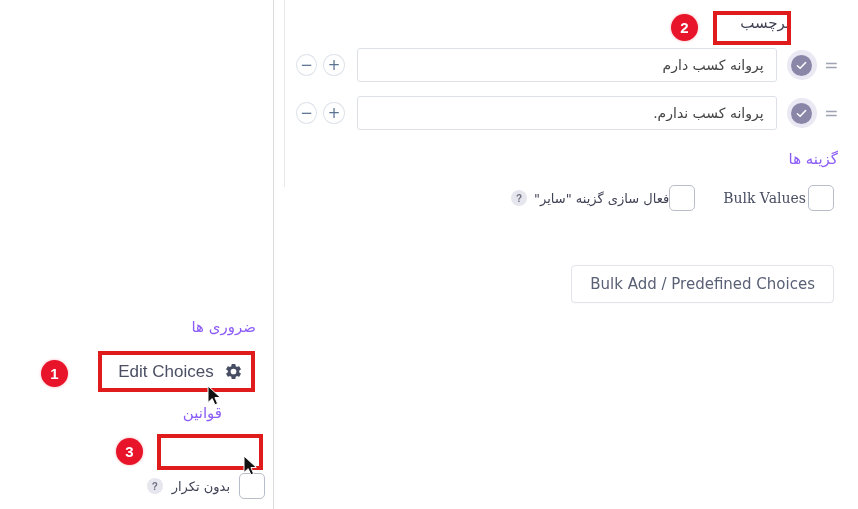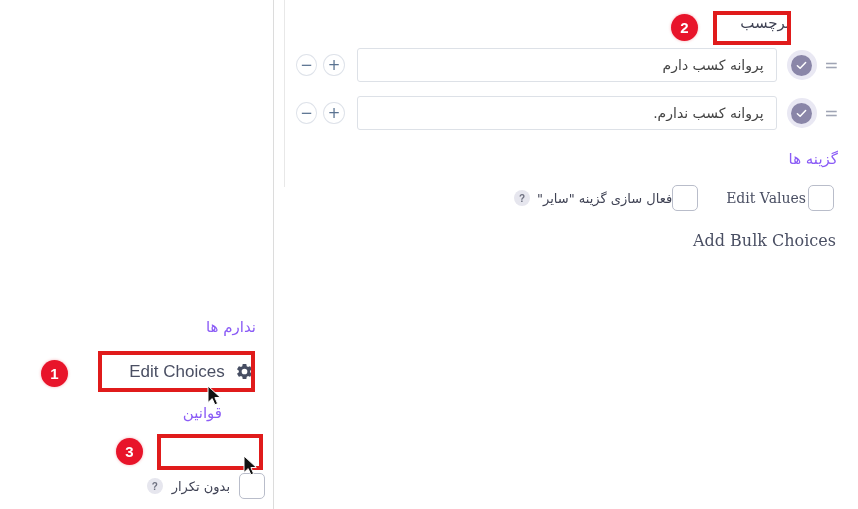--- a/index.html
+++ b/index.html
@@ -257,21 +257,21 @@
     color: #5a6076;
     font-size: 15px;
     font-family: "DejaVu Sans", sans-serif;
     cursor: pointer;
     box-shadow: 0 1px 1px rgba(0,0,0,0.02);
   }
 
   
   .edit-choices-btn {
     position: absolute;
-    left: 118px;
+    left: 107px;
     top: 356px;
     width: 147px;
     height: 31px;
     background: #ffffff;
     display: flex;
     align-items: center;
     justify-content: center;
     gap: 10px;
     cursor: pointer;
   }
@@ -348,28 +348,28 @@
   </div>
 
   <div class="section-heading" id="heading-options">گزینه ها</div>
 
   <div class="toggles-row">
     <span class="help-badge">?</span>
     <span class="gap-sm"></span>
     <span class="toggle-text-rtl">فعال سازی گزینه "سایر"</span>
     <span class="sq-checkbox"></span>
     <span class="gap-lg"></span>
-    <span class="toggle-text-serif">Edit Values</span>
+    <span class="toggle-text-serif">Bulk Values</span>
     <span class="sq-checkbox"></span>
   </div>
 
-  <div class="serif-heading" id="add-bulk">Add Bulk Choices</div>
-
-
-  <div class="section-heading" id="heading-choices">ندارم ها</div>
+
+  <button class="bulk-btn">Bulk Add / Predefined Choices</button>
+
+  <div class="section-heading" id="heading-choices">ضروری ها</div>
 
   <div class="edit-choices-btn">
     <span class="txt">Edit Choices</span>
     <span class="gear-icon">
       <svg viewBox="0 0 24 24" width="19" height="19" aria-hidden="true">
         <path fill="#474e63" d="M19.14 12.94a7.4 7.4 0 0 0 .05-.94 7.4 7.4 0 0 0-.06-.94l2.03-1.58a.5.5 0 0 0 .12-.62l-1.92-3.32a.48.48 0 0 0-.59-.22l-2.39.96a7 7 0 0 0-1.62-.94l-.36-2.54a.49.49 0 0 0-.48-.4h-3.84a.49.49 0 0 0-.48.4l-.36 2.54c-.59.24-1.13.56-1.62.94l-2.39-.96a.48.48 0 0 0-.59.22L2.74 8.86a.49.49 0 0 0 .12.62l2.03 1.58a7.9 7.9 0 0 0 0 1.88l-2.03 1.58a.5.5 0 0 0-.12.62l1.92 3.32c.12.22.37.3.59.22l2.39-.96c.5.38 1.03.7 1.62.94l.36 2.54c.04.23.24.4.48.4h3.84c.24 0 .44-.17.48-.4l.36-2.54c.59-.24 1.13-.56 1.62-.94l2.39.96c.22.08.47 0 .59-.22l1.92-3.32a.5.5 0 0 0-.12-.62l-2.04-1.58zM12 15.6A3.6 3.6 0 1 1 12 8.4a3.6 3.6 0 0 1 0 7.2z"></path>
       </svg>
     </span>
   </div>
 

